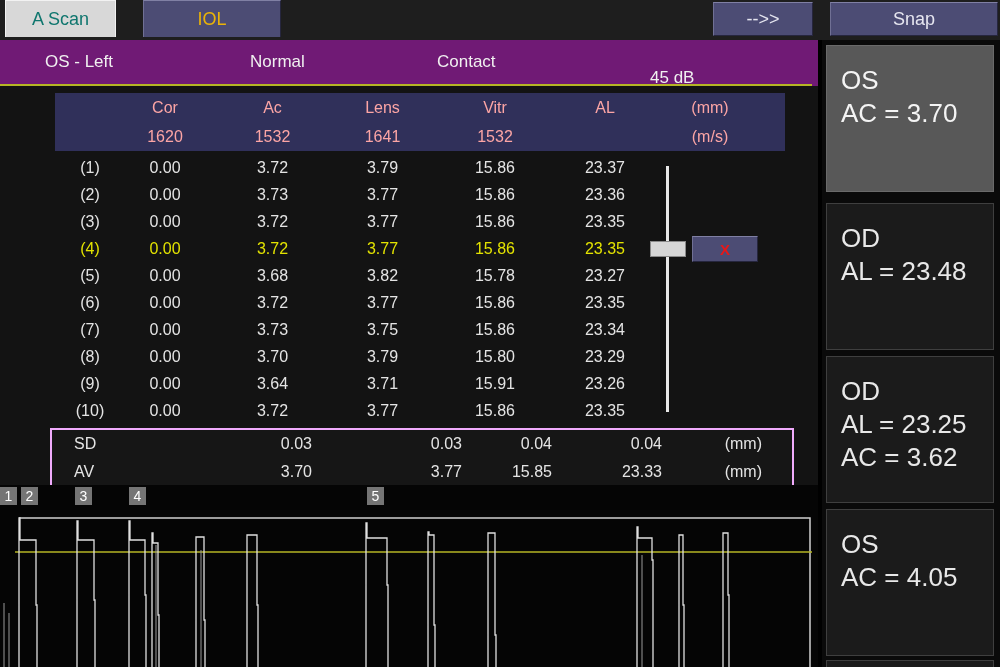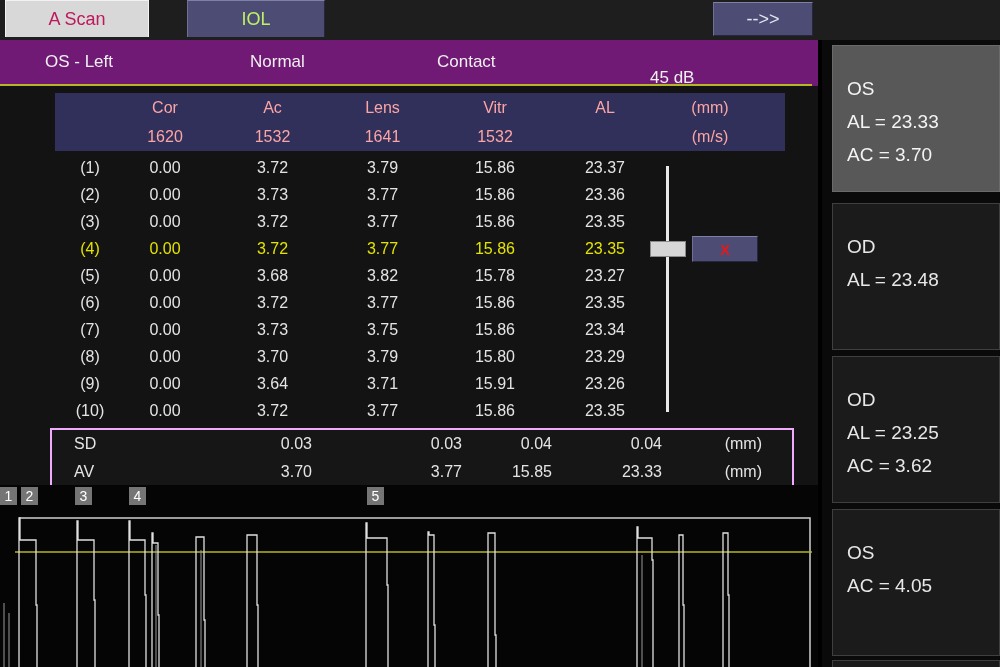--- a/index.html
+++ b/index.html
@@ -2,23 +2,23 @@
 <html><head>
 <meta charset="utf-8">
 <style>
   html,body{margin:0;padding:0;background:#000;}
   .screen{position:relative;width:1000px;height:667px;background:#000;overflow:hidden;
           font-family:"Liberation Sans","DejaVu Sans",sans-serif;color:#e4e4e4;}
   
   .topbar{position:absolute;left:0;top:0;width:1000px;height:40px;background:#1e1e1e;}
   .tab,.pbtn{position:absolute;top:0;height:37px;display:flex;align-items:center;justify-content:center;
              font-size:18px;cursor:pointer;box-sizing:border-box;}
-  .tab-active{left:5px;width:144px;background:#d8d8d8;color:#be185d;border:1px solid #f2f2f2;border-bottom:none;}
-  .tab-inactive{left:143px;width:138px;background:#4c4c74;color:#bef264;
-                border-top:1px solid #8080a4;border-left:1px solid #707094;border-right:1px solid #26263e;margin-left:44px;}
+  .tab-active{left:5px;width:111px;background:#d8d8d8;color:#0f766e;border:1px solid #f2f2f2;border-bottom:none;}
+  .tab-inactive{left:143px;width:138px;background:#4c4c74;color:#eab308;
+                border-top:1px solid #8080a4;border-left:1px solid #707094;border-right:1px solid #26263e;}
   .pbtn{background:#4c4c74;color:#e6e6f0;top:2px;height:34px;
         border-top:1px solid #8080a4;border-left:1px solid #707094;
         border-bottom:1px solid #26263e;border-right:1px solid #26263e;}
   .btn-forward{left:713px;width:100px;}
   .btn-snap{left:830px;width:168px;}
   
   .left{position:absolute;left:0;top:40px;width:818px;height:627px;background:#131313;}
   .scanline{position:absolute;left:0;top:0;width:100%;height:46px;background:#701a75;}
   .scanline span{position:absolute;top:12px;font-size:17px;color:#f0f0f0;white-space:nowrap;}
   .sh-eye{left:45px;} .sh-mode{left:250px;} .sh-method{left:437px;} .sh-gain{left:650px;margin-top:16px;}
@@ -45,33 +45,34 @@
         border-top:1px solid #8080a4;border-left:1px solid #707094;border-bottom:1px solid #26263e;
         border-right:1px solid #26263e;color:#e81818;font-weight:bold;font-size:15px;
         display:flex;align-items:center;justify-content:center;box-sizing:border-box;cursor:pointer;}
   
   .waveform{position:absolute;left:0;top:445px;width:818px;height:182px;background:#050505;}
   .marker{position:absolute;top:2px;width:17px;height:18px;background:#757575;color:#fff;
           font-size:14px;display:flex;align-items:center;justify-content:center;cursor:pointer;}
   .wsvg{position:absolute;left:0;top:0;}
   
   .sidebar{position:absolute;left:822px;top:40px;width:178px;height:627px;background:#0a0a0a;overflow:hidden;}
-  .panel{position:absolute;left:10px;width:168px;height:147px;background:#1b1b1b;border:1px solid #3f3f3f;
-         box-sizing:border-box;padding:26px 0 0 14px;font-size:19px;line-height:33px;cursor:pointer;color:#e8e8e8;}
+  .panel{position:absolute;left:4px;width:168px;height:147px;background:#1b1b1b;border:1px solid #3f3f3f;
+         box-sizing:border-box;padding:18px 0 0 14px;font-size:26px;line-height:33px;cursor:pointer;color:#e8e8e8;}
   .panel.selected{background:#585858;border-color:#6a6a6a;color:#f4f4f4;}
 </style>
 </head>
 <body>
 
 <div class="screen">
 
   <div class="topbar">
     <div class="tab tab-active">A Scan</div>
     <div class="tab tab-inactive">IOL</div>
     <div class="pbtn btn-forward">--&gt;&gt;</div>
+    <div class="pbtn btn-snap">Snap</div>
   </div>
 
   <div class="left">
     <div class="scanline">
       <span class="sh-eye">OS - Left</span>
       <span class="sh-mode">Normal</span>
       <span class="sh-method">Contact</span>
       <span class="sh-gain">45 dB</span>
       <div class="yline"></div>
     </div>
@@ -231,21 +232,20 @@
           <div class="marker" style="left: 75px;">3</div>
           <div class="marker" style="left: 129px;">4</div>
           <div class="marker" style="left: 367px;">5</div>
         </div>
     </div>
   </div>
 
   <div class="sidebar" id="sidebar">
       <div class="panel selected" style="top: 5px;">
         <div>OS</div>
-        <div>AL = 23.33</div>
         <div>AC = 3.70</div>
       </div>
       <div class="panel" style="top: 163px;">
         <div>OD</div>
         <div>AL = 23.48</div>
       </div>
       <div class="panel" style="top: 316px;">
         <div>OD</div>
         <div>AL = 23.25</div>
         <div>AC = 3.62</div>

